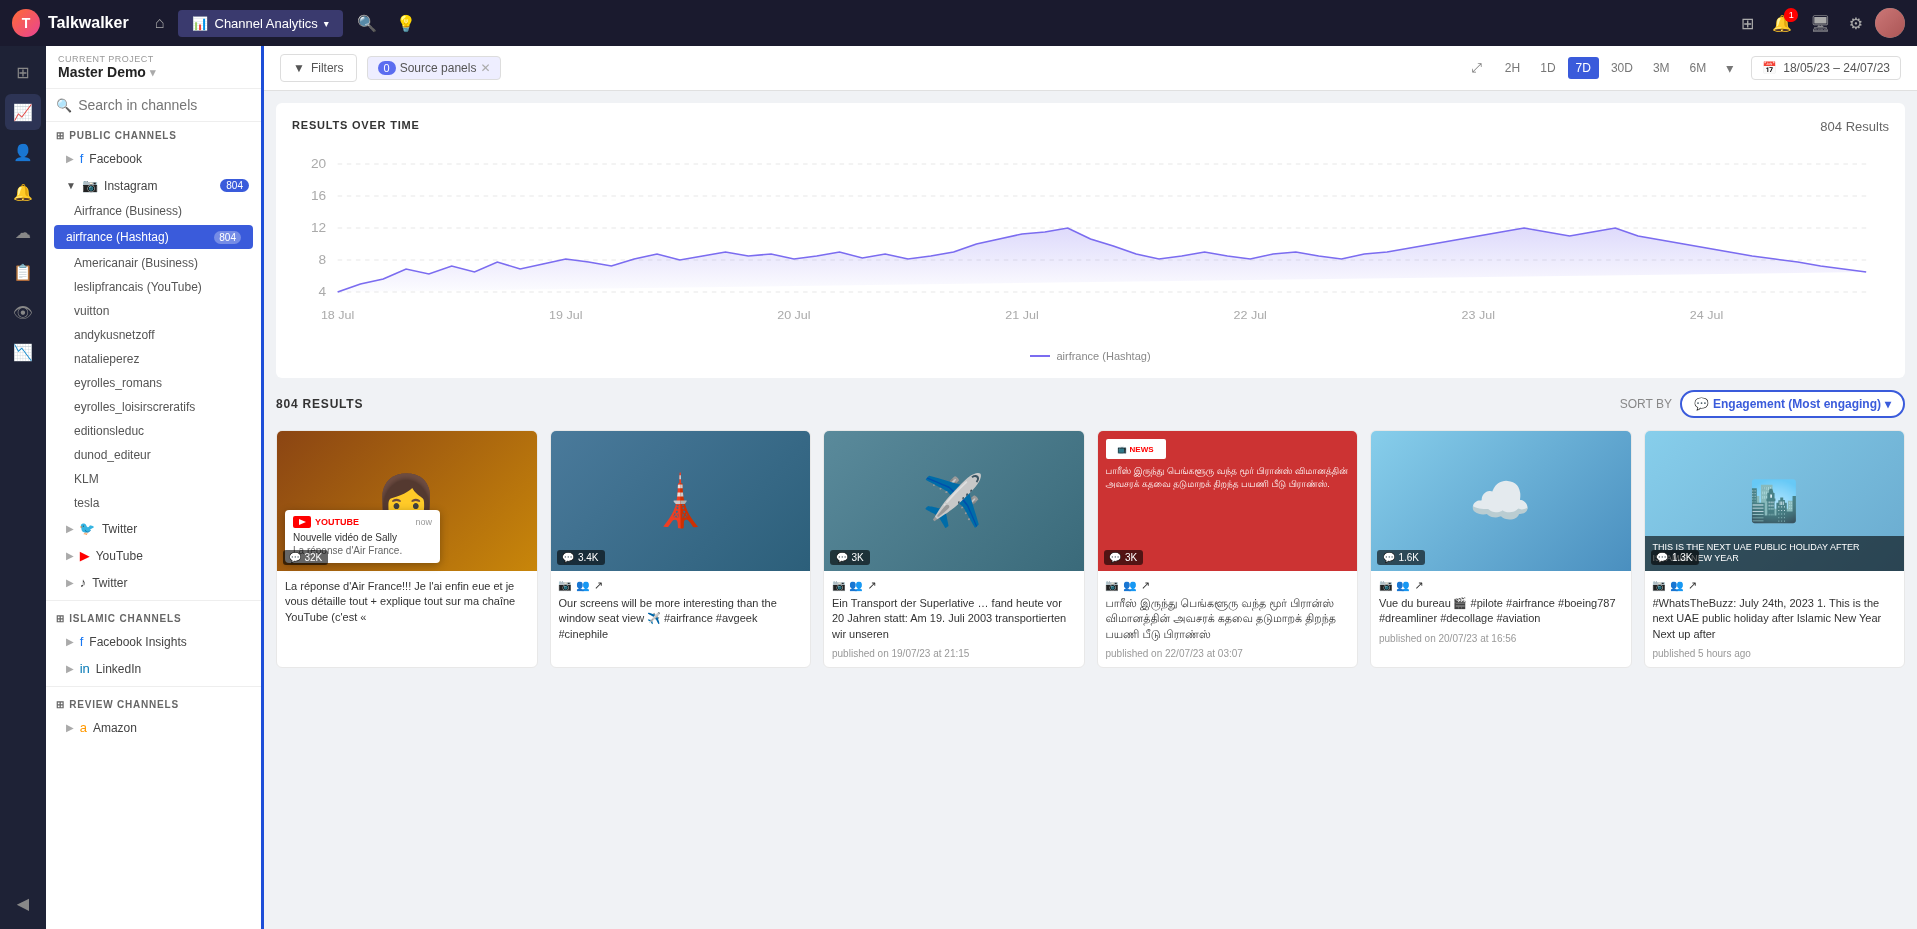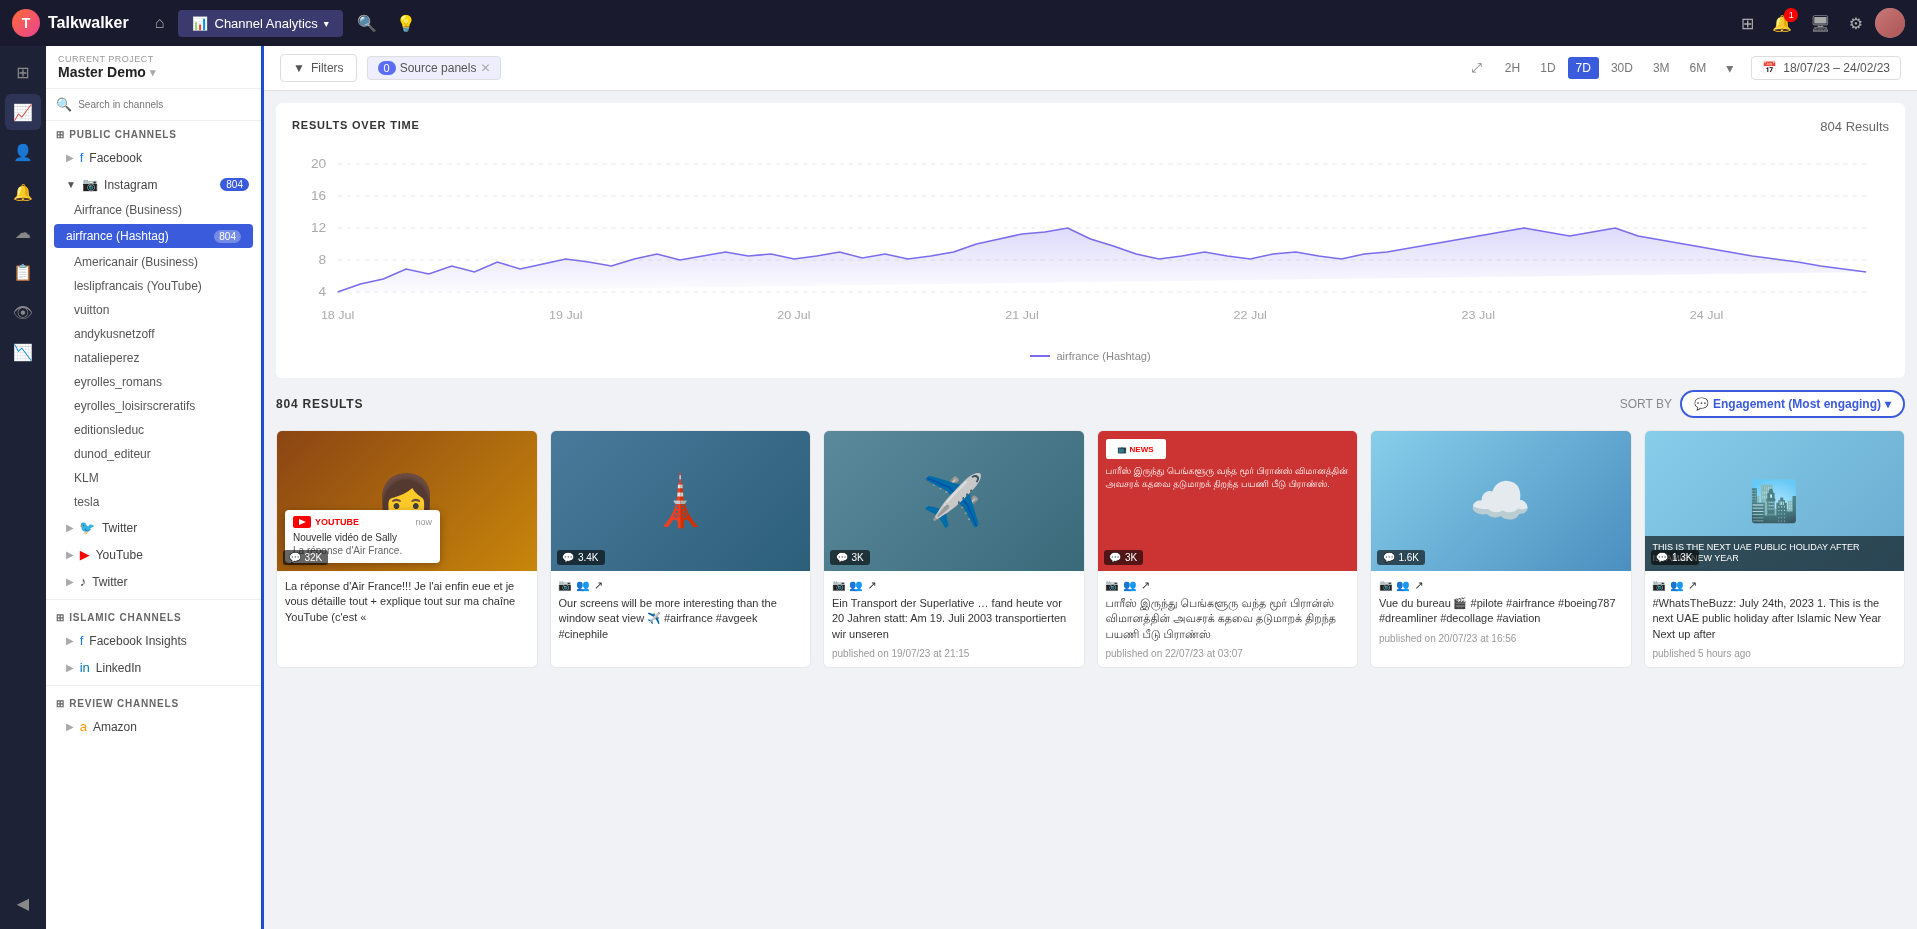--- a/index.html
+++ b/index.html
@@ -79,21 +79,21 @@
     .sidebar-project-label { font-size: 9px; color: #999; text-transform: uppercase; letter-spacing: 0.5px; }
     .sidebar-project-name { font-size: 14px; font-weight: 600; color: #222; display: flex; align-items: center; gap: 4px; }
     .sidebar-search {
       padding: 8px 10px;
       border-bottom: 1px solid #eee;
       display: flex;
       align-items: center;
       gap: 6px;
     }
     .sidebar-search input {
-      border: none; outline: none; font-size: 10px; color: #4d7c0f; width: 100%; background: transparent;
+      border: none; outline: none; font-size: 14px; color: #4d7c0f; width: 100%; background: transparent;
     }
     .channel-item {
       padding: 6px 12px 6px 20px;
       display: flex;
       align-items: center;
       gap: 6px;
       cursor: pointer;
       color: #444;
       font-size: 12px;
     }
@@ -408,21 +408,21 @@
         <button class="time-btn">1D</button>
         <button class="time-btn active">7D</button>
         <button class="time-btn">30D</button>
         <button class="time-btn">3M</button>
         <button class="time-btn">6M</button>
         <button class="time-btn" style="font-size:14px;">▾</button>
       </div>
 
       <div class="date-range">
         <span>📅</span>
-        <span>18/07/23 – 24/02/23</span>
+        <span>18/05/23 – 24/07/23</span>
       </div>
     </div>
 
     <div class="chart-section">
       <div>
         <span class="chart-results-count">804 Results</span>
         <div class="chart-title">RESULTS OVER TIME</div>
       </div>
 
       <div class="chart-area">

